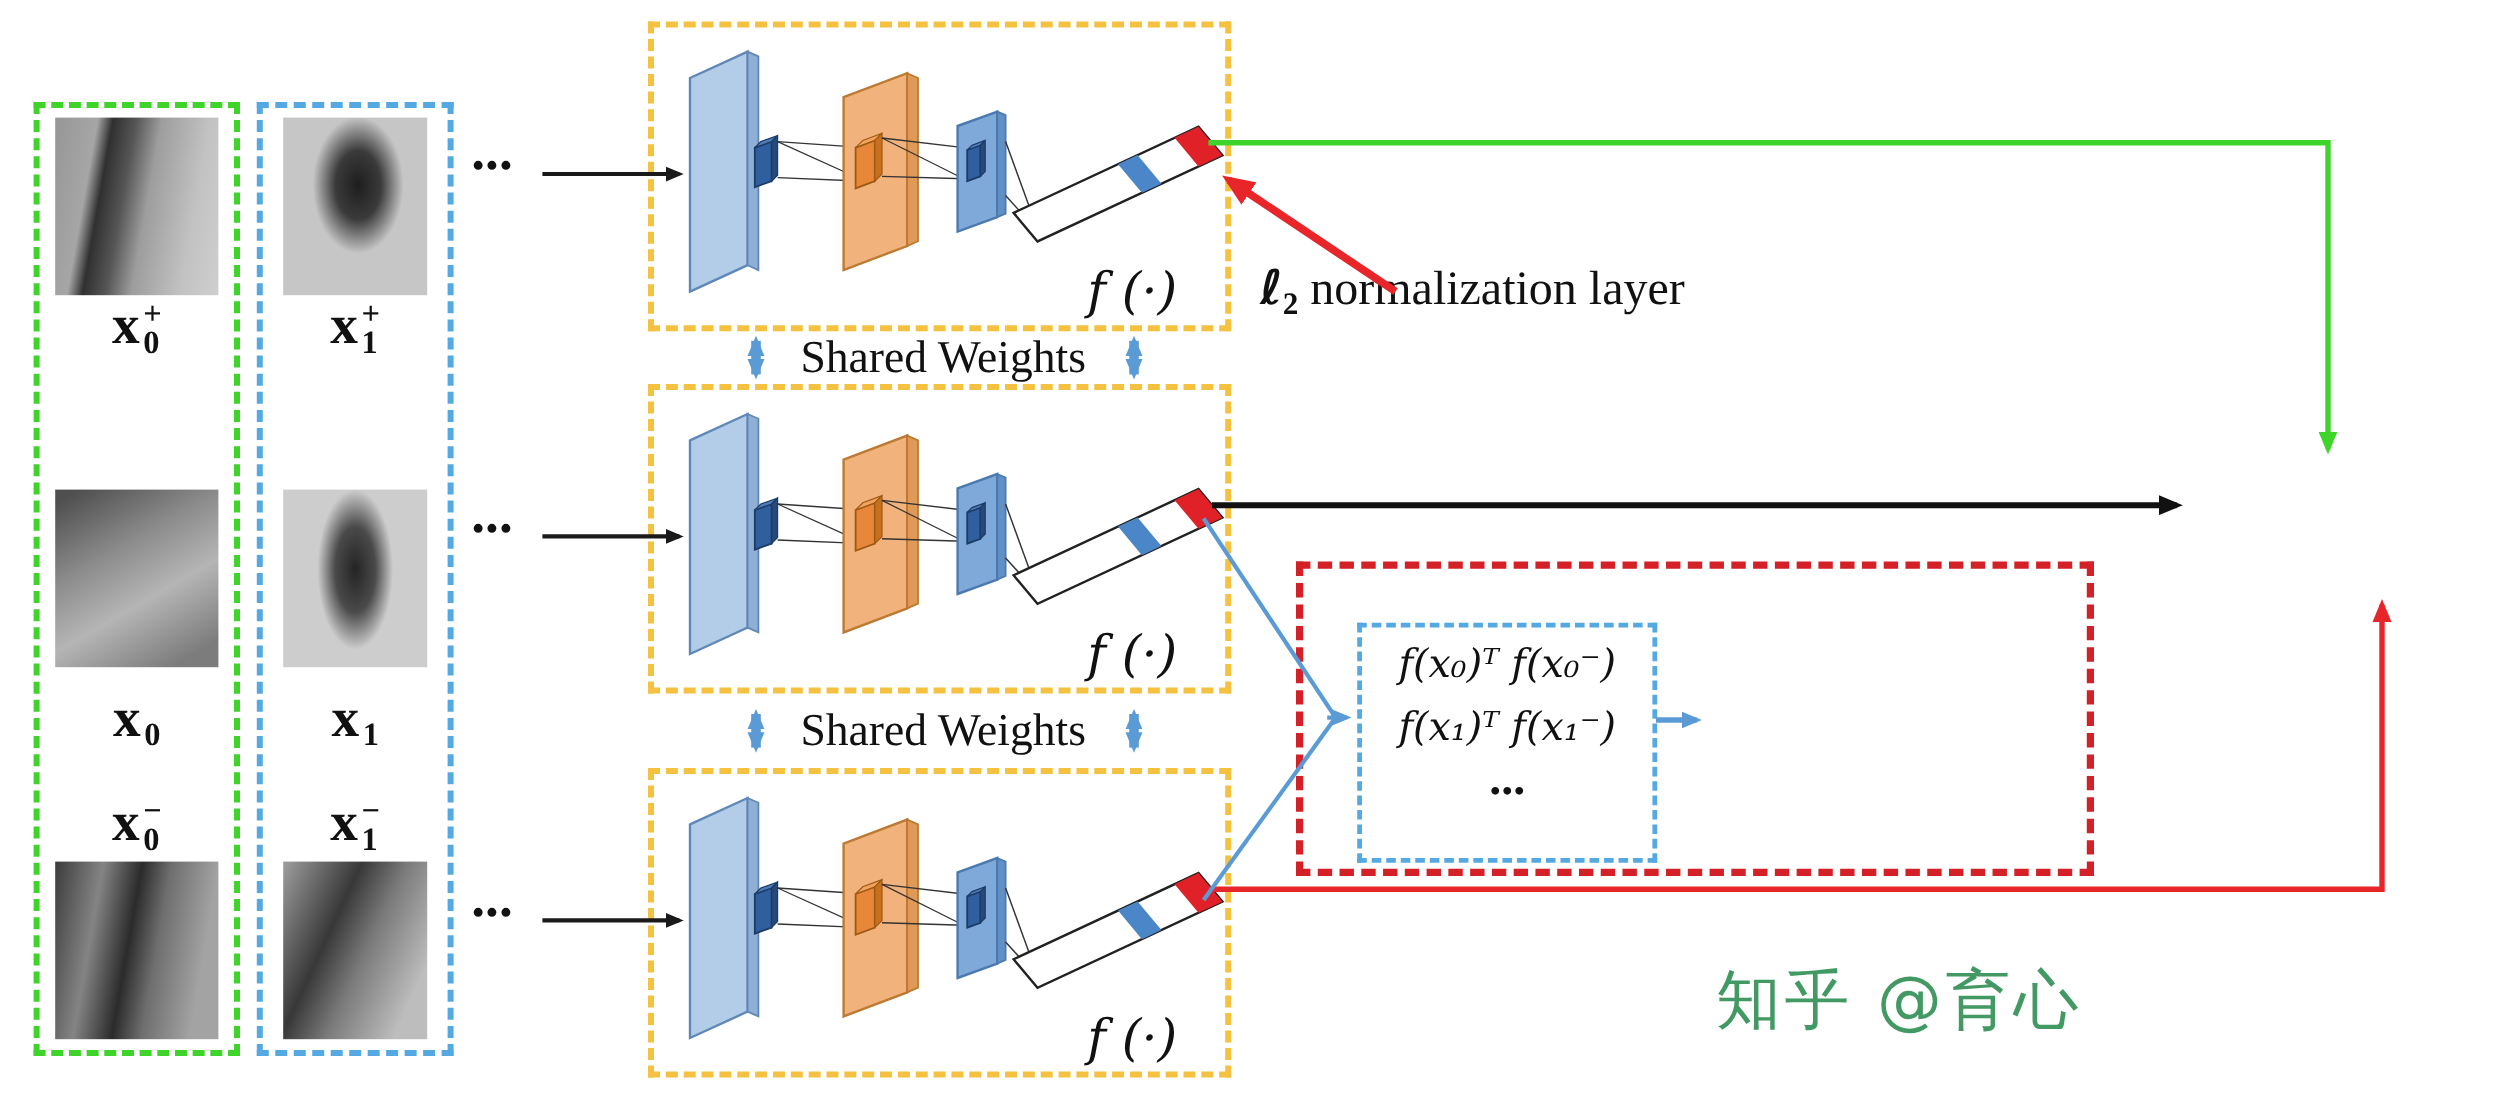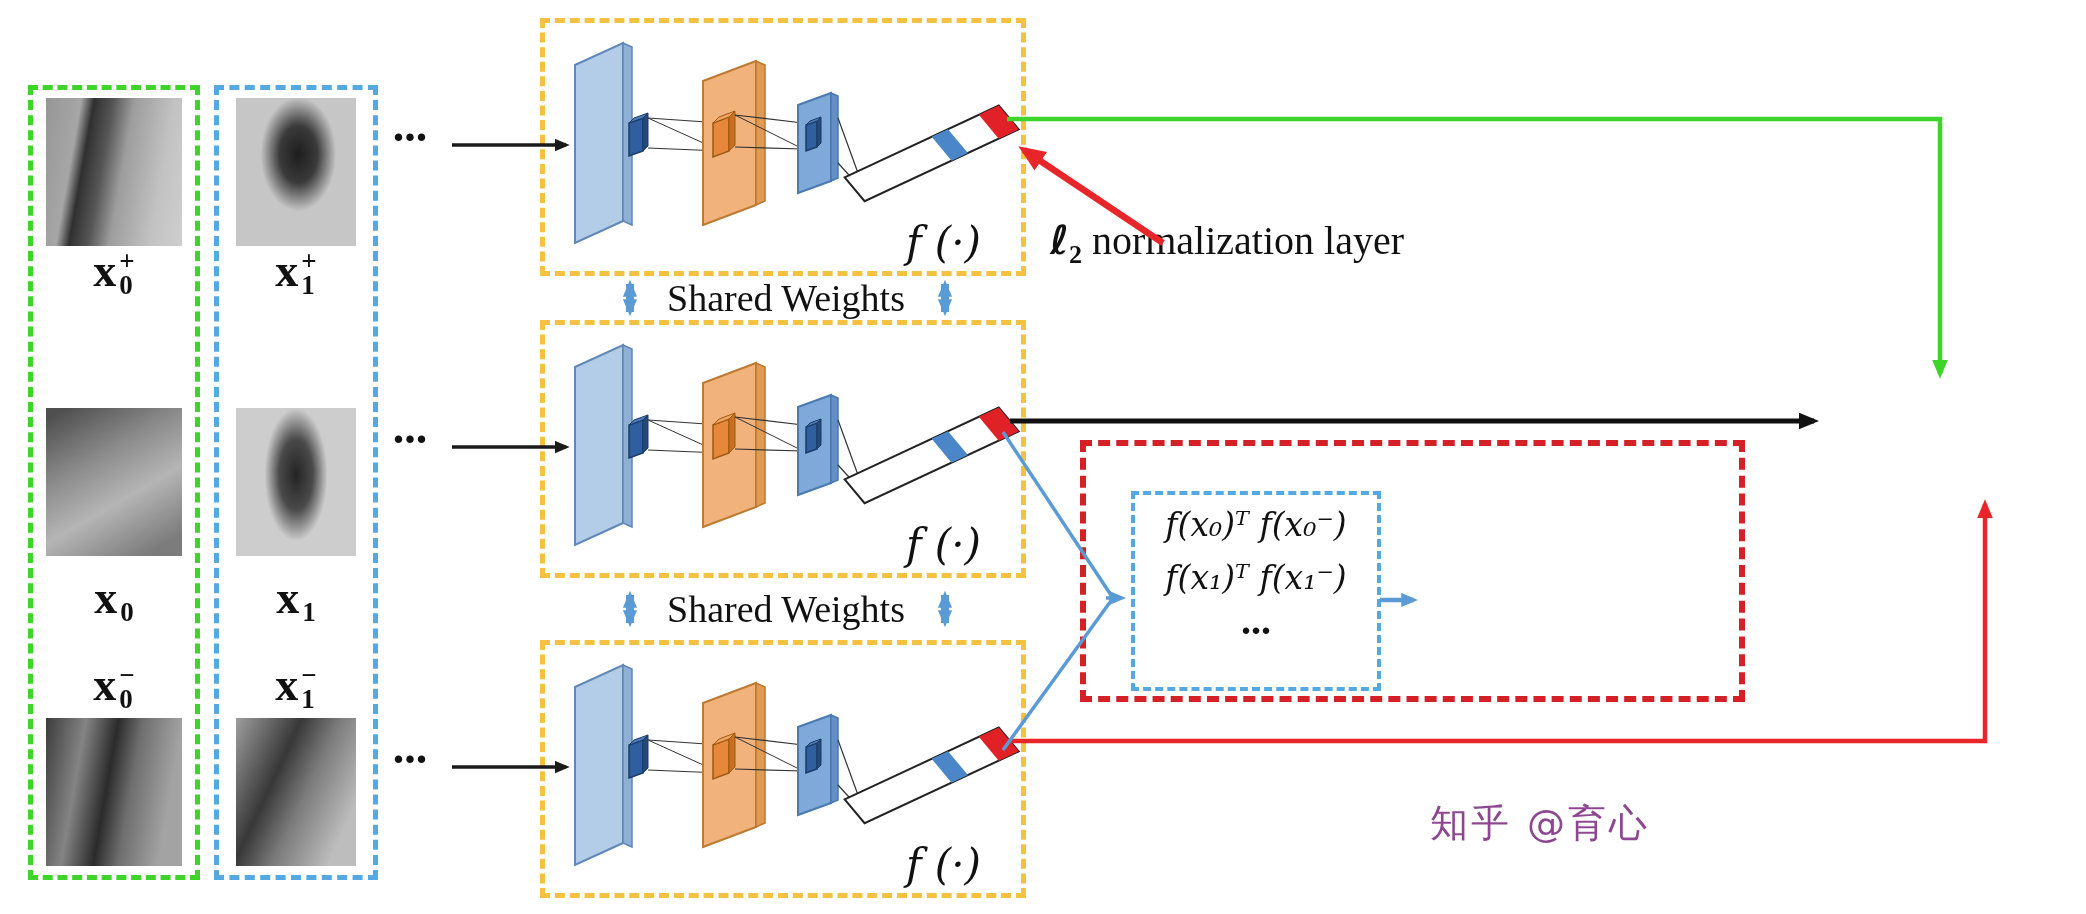--- a/index.html
+++ b/index.html
@@ -35,38 +35,38 @@
         font-family:"Liberation Serif",serif;line-height:1;}
   .sw-row{position:absolute;left:640px;width:292px;height:44px;display:flex;align-items:center;
           justify-content:center;font-size:38px;}
 
   
   .l2-label{position:absolute;left:1050px;top:216px;font-size:40px;white-space:nowrap;}
   .l2-label .sym{font-style:italic;font-weight:bold;font-family:"DejaVu Serif","DejaVu Sans",serif;}
   .l2-label sub{font-size:26px;font-weight:bold;}
 
   
-  .gor-outer{position:absolute;left:1080px;top:440px;width:665px;height:262px;box-sizing:border-box;
+  .gor-outer{position:absolute;left:1080px;top:468px;width:665px;height:262px;box-sizing:border-box;
              border:6px dashed #d42027;}
   .sim-box{position:absolute;left:45px;top:45px;width:250px;height:200px;box-sizing:border-box;
            border:4px dashed #55a9e2;display:flex;flex-direction:column;align-items:center;
            padding-top:10px;gap:14px;}
   .formula{font-style:italic;font-size:33px;font-family:"DejaVu Serif","DejaVu Sans",serif;white-space:nowrap;}
   .sim-dots{font-size:40px;font-weight:bold;line-height:0.5;}
   .gor-green{position:absolute;left:345px;top:40px;width:303px;height:190px;background:#6fa84f;
              display:flex;align-items:center;justify-content:center;text-align:center;
              color:#ffffff;font-size:35px;line-height:1.35;white-space:pre-line;}
 
   
   .loss-box{position:absolute;left:1828px;top:380px;width:230px;height:114px;background:#f2a52c;
             display:flex;align-items:center;justify-content:center;text-align:center;
             color:#ffffff;font-size:37px;line-height:1.3;white-space:pre-line;}
 
   
-  .watermark{position:absolute;left:1430px;top:798px;font-size:38px;color:#701a75;opacity:0.8;
+  .watermark{position:absolute;left:1430px;top:798px;font-size:54px;color:#15803d;opacity:0.8;
              font-family:"DejaVu Sans",sans-serif;letter-spacing:3px;white-space:nowrap;}
 
   .overlay{position:absolute;left:0;top:0;pointer-events:none;}
   .defs-holder{position:absolute;width:0;height:0;overflow:hidden;}
 </style>
 </head>
 <body>
 
 <div class="canvas">
 

